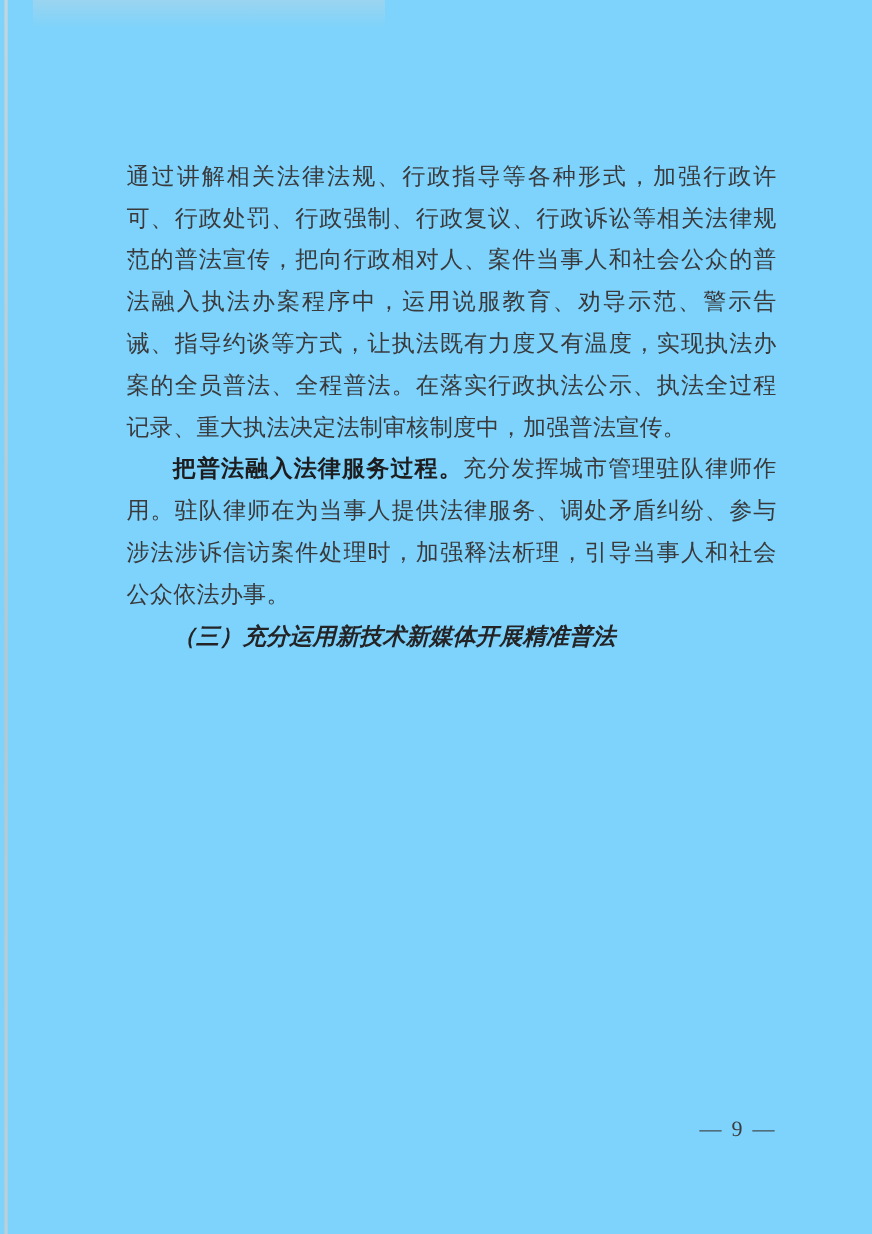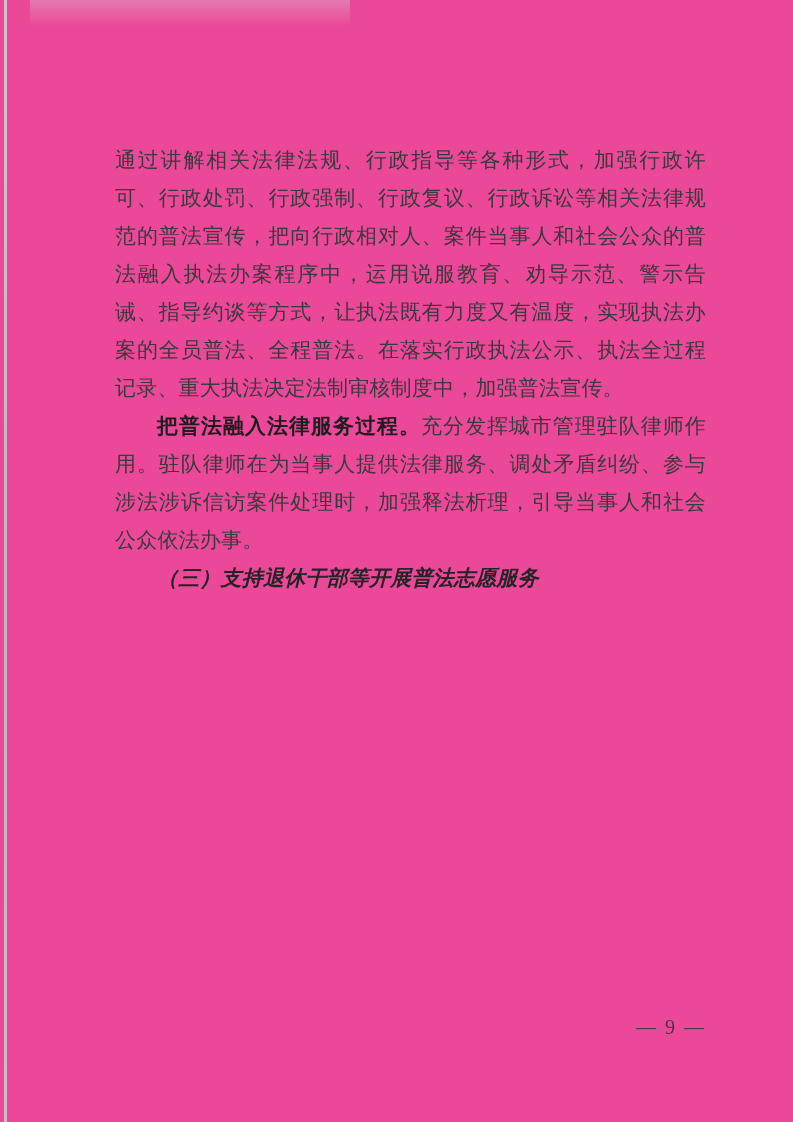--- a/index.html
+++ b/index.html
@@ -4,21 +4,21 @@
 <style>
   html, body {
     margin: 0;
     padding: 0;
     background: #ffffff;
   }
   .page {
     position: relative;
     width: 793px;
     height: 1122px;
-    background: #ec4899;
+    background: #7dd3fc;
     overflow: hidden;
     font-family: "Liberation Serif", serif;
   }
   
   .scan-edge {
     position: absolute;
     left: 4px;
     top: 0;
     width: 3px;
     height: 1122px;
@@ -93,20 +93,20 @@
       <span class="seg-regular">通过讲解相关法律法规、行政指导等各种形式，加强行政许可、行政处罚、行政强制、行政复议、行政诉讼等相关法律规范的普法宣传，把向行政相对人、案件当事人和社会公众的普法融入执法办案程序中，运用说服教育、劝导示范、警示告诫、指导约谈等方式，让执法既有力度又有温度，实现执法办案的全员普法、全程普法。在落实行政执法公示、执法全过程记录、重大执法决定法制审核制度中，加强普法宣传。</span>
     </p>
 
     <p class="para-indent">
       <span class="seg-bold-heading">把普法融入法律服务过程。</span><span class="seg-regular">充分发挥城市管理驻队律师作用。驻队律师在为当事人提供法律服务、调处矛盾纠纷、参与涉法涉诉信访案件处理时，加强释法析理，引导当事人和社会公众依法办事。</span>
     </p>
 
 
 
     <p class="para-indent">
-      <span class="seg-kai-heading">（三）支持退休干部等开展普法志愿服务</span>
+      <span class="seg-kai-heading">（三）充分运用新技术新媒体开展精准普法</span>
     </p>
 
   </main>
 
   <div class="page-number">— 9 —</div>
 
 </div>
 
 </body></html>

